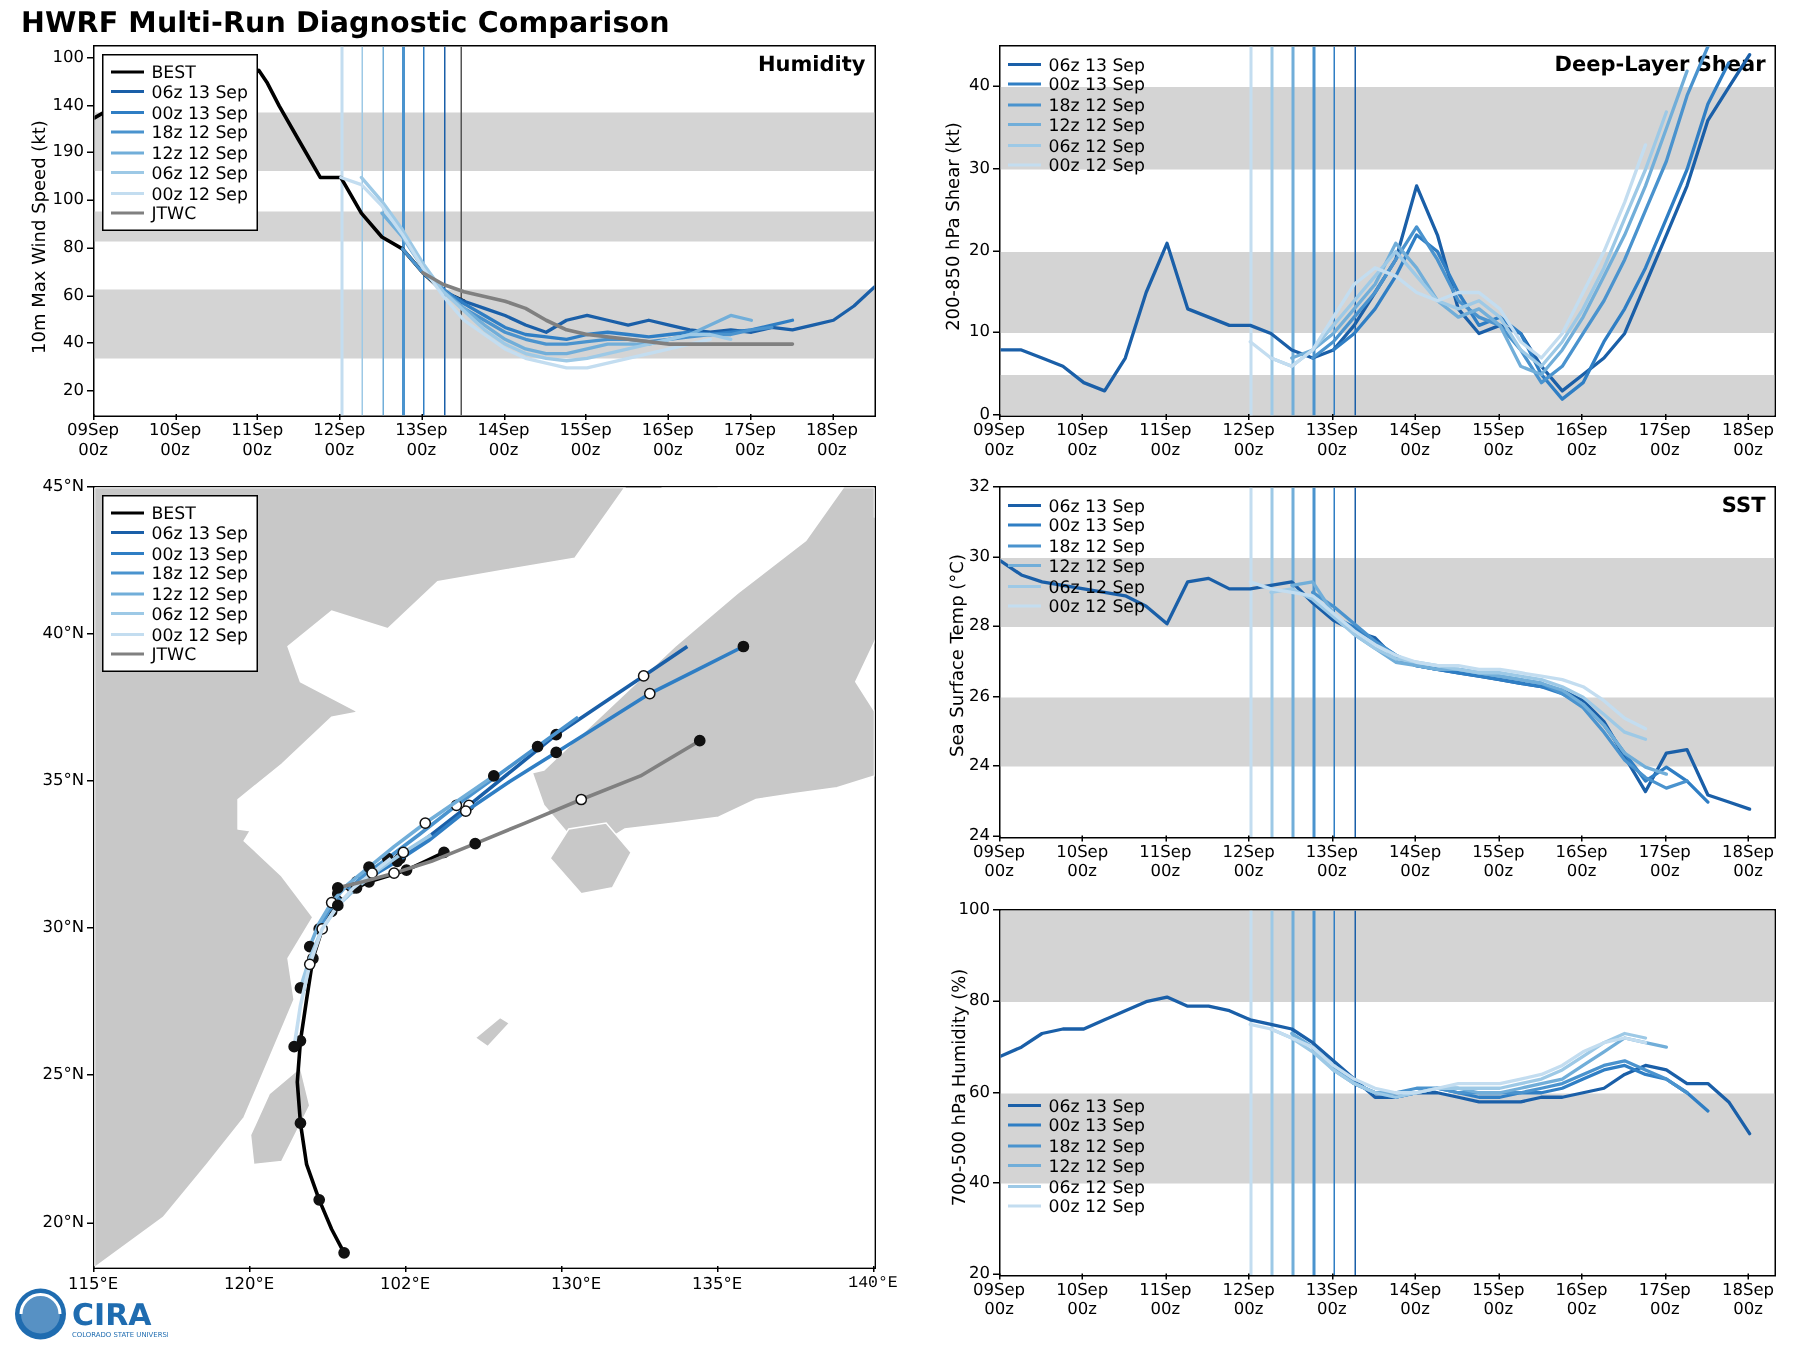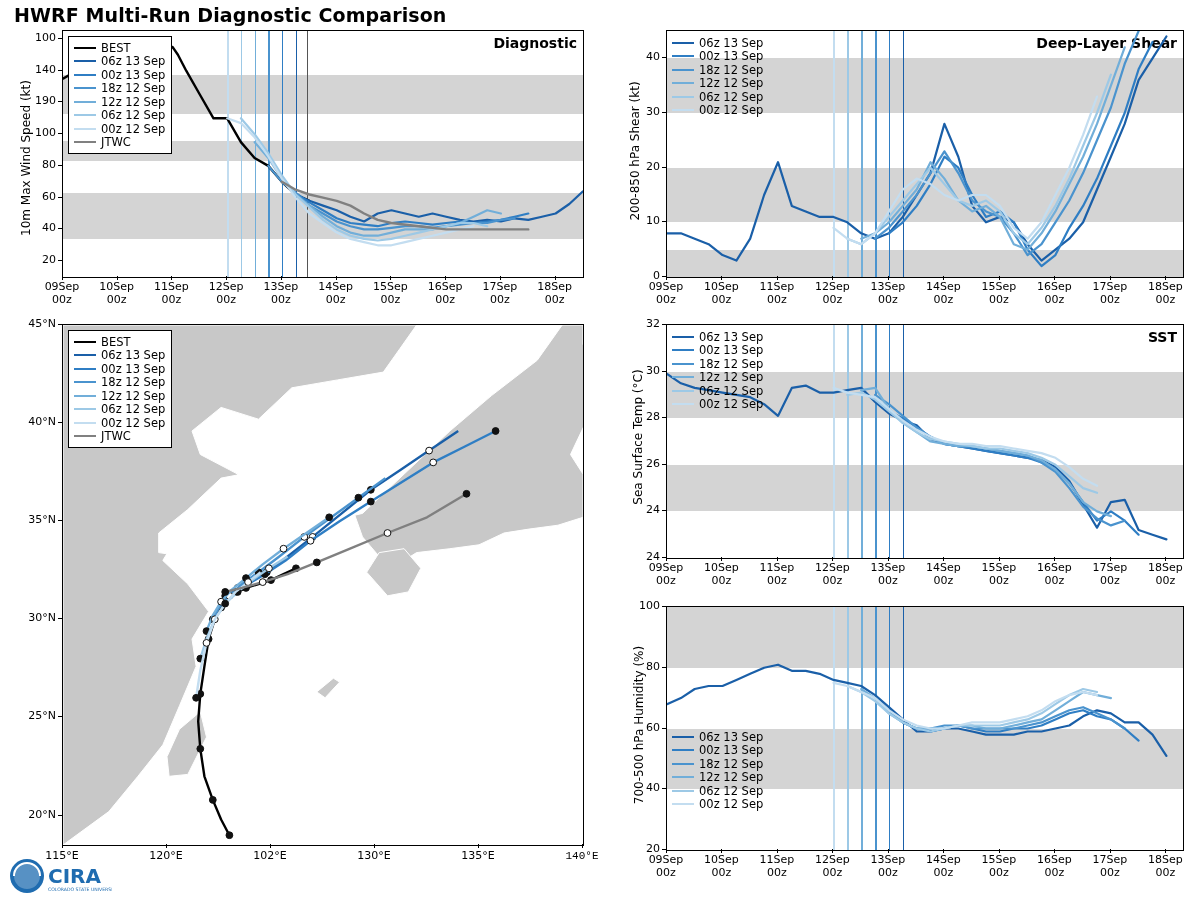--- a/index.html
+++ b/index.html
@@ -40,21 +40,21 @@
 </head>
 <body>
 
 <div class="page">
 
   <div class="hdr" id="hdr-left">HWRF Multi-Run Diagnostic Comparison</div>
 
   <div class="panel" style="left:0;top:26px;width:595px;height:290px;">
     <div class="ylabel" style="left:-64px;top:125px;width:180px;text-align:center;transform:rotate(-90deg);">10m Max Wind Speed (kt)</div>
     <div class="plot" id="plot-intensity" style="left:62px;top:4px;width:522px;height:248px;">
-      <div class="corner-label">Diagnostic</div>
+      <div class="corner-label">Humidity</div>
     <div class="band" style="top:161.88387096774193px;height:46.02580645161291px;background:#d4d4d4;"></div>
         <div class="band" style="top:109.50967741935486px;height:20.632258064516094px;background:#d4d4d4;"></div>
         <div class="band" style="top:44.438709677419354px;height:38.090322580645164px;background:#d4d4d4;"></div>
         <div class="vline" style="left:164.21052631578945px;background:#c3ddf0;"></div>
         <div class="vline" style="left:177.89473684210526px;background:#9dc9e6;"></div>
         <div class="vline" style="left:191.57894736842104px;background:#71aed9;"></div>
         <div class="vline" style="left:205.26315789473685px;background:#4a93ce;"></div>
         <div class="vline" style="left:218.94736842105263px;background:#2f7ec4;"></div>
         <div class="vline" style="left:232.6315789473684px;background:#1a5fa8;"></div>
         <div class="vline" style="left:243.57894736842107px;background:#555;"></div>
@@ -283,21 +283,21 @@
       <div class="tick ytick" style="left:10px;top:95.1132075471698px;width:46px;">40°N</div>
       <div style="position:absolute;left:58px;top:102.1132075471698px;width:4px;height:1px;background:#000;"></div>
       <div class="tick ytick" style="left:10px;top:-3px;width:46px;">45°N</div>
       <div style="position:absolute;left:58px;top:4px;width:4px;height:1px;background:#000;"></div>
       <div class="tick xtick" style="left:32px;top:530px;width:60px;">115°E</div>
       <div style="position:absolute;left:62px;top:524px;width:1px;height:4px;background:#000;"></div>
       <div class="tick xtick" style="left:136px;top:530px;width:60px;">120°E</div>
       <div style="position:absolute;left:166px;top:524px;width:1px;height:4px;background:#000;"></div>
       <div class="tick xtick" style="left:240px;top:530px;width:60px;">102°E</div>
       <div style="position:absolute;left:270px;top:524px;width:1px;height:4px;background:#000;"></div>
-      <div class="tick xtick" style="left:344px;top:530px;width:60px;">130°E</div>
+      <div class="tick xtick" style="left:354px;top:530px;width:60px;">130°E</div>
       <div style="position:absolute;left:374px;top:524px;width:1px;height:4px;background:#000;"></div>
       <div class="tick xtick" style="left:448px;top:530px;width:60px;">135°E</div>
       <div style="position:absolute;left:478px;top:524px;width:1px;height:4px;background:#000;"></div>
       <div class="tick xtick" style="left:552px;top:530px;width:60px;font-family:Liberation Mono, monospace;">140°E</div>
       <div style="position:absolute;left:582px;top:524px;width:1px;height:4px;background:#000;"></div>
     </div>
 
   <div class="panel" style="left:600px;top:26px;width:600px;height:290px;">
     <div class="ylabel" style="left:-55px;top:118px;width:180px;text-align:center;transform:rotate(-90deg);">200-850 hPa Shear (kt)</div>
     <div class="plot" id="plot-shear" style="left:66px;top:4px;width:518px;height:248px;">

